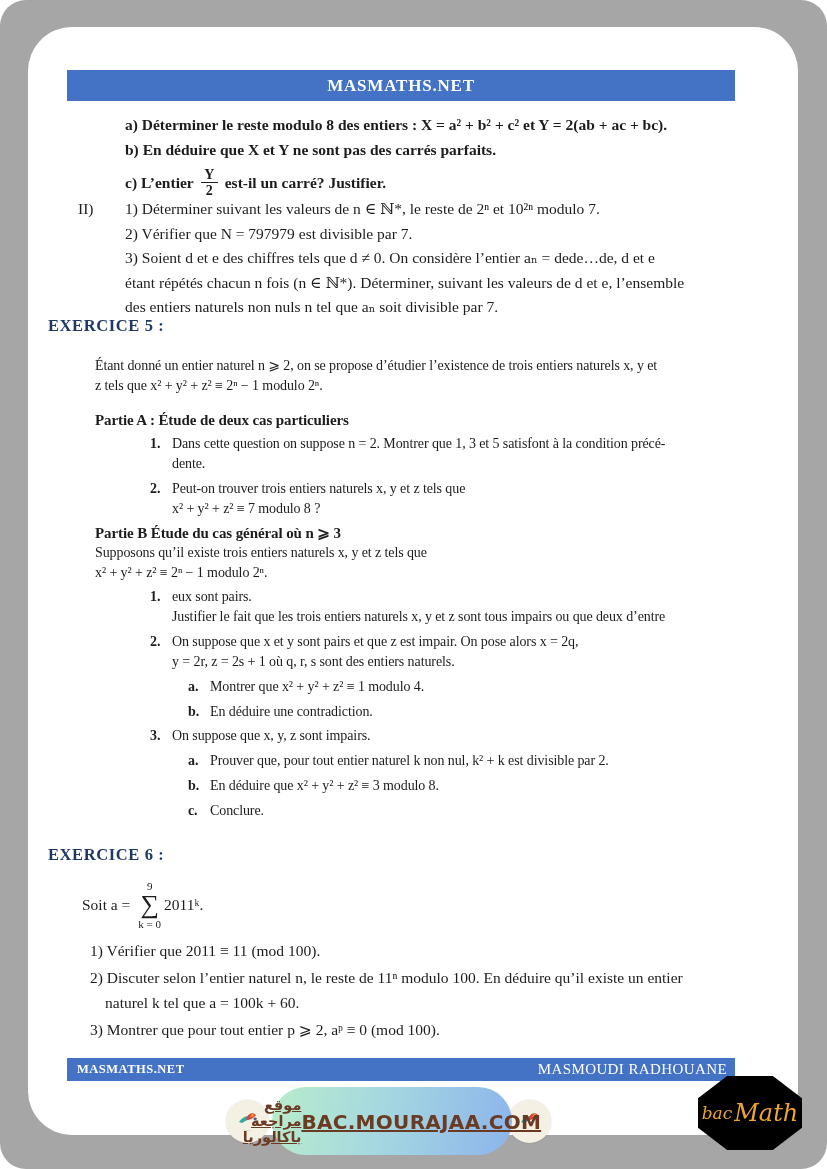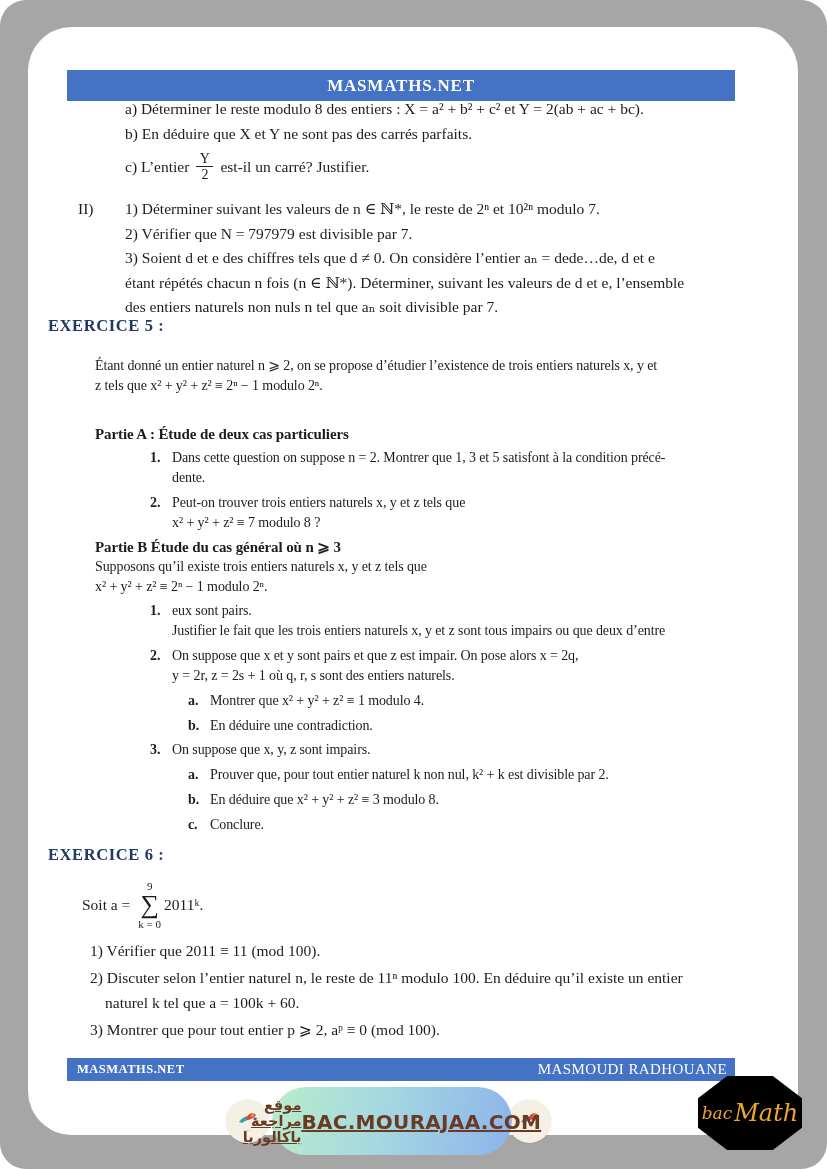--- a/index.html
+++ b/index.html
@@ -19,35 +19,35 @@
   .header-bar .title { color:#ffffff; font-size:17px; letter-spacing:.8px; font-weight:bold; }
   .footer-bar { position:absolute; left:67px; top:1058px; width:668px; height:23px;
     background:#4472c4; z-index:3; display:flex; align-items:center; justify-content:space-between;
     padding:0 8px 0 10px; box-sizing:border-box; }
   .footer-bar .f-left { color:#fff; font-size:12.5px; font-weight:bold; letter-spacing:.5px; }
   .footer-bar .f-right { color:#fff; font-size:15px; letter-spacing:.4px; }
   
   .sec { position:absolute; z-index:2; }
   .line { white-space:nowrap; }
   
-  .sec-abc { left:125px; top:96px; font-size:15.5px; line-height:25px; }
+  .sec-abc { left:125px; top:112px; font-size:15.5px; line-height:25px;font-weight:bold; }
   .c-row { display:flex; align-items:center; height:40px; }
   .frac { display:inline-flex; flex-direction:column; align-items:center;
     margin:0 7px; font-size:14px; line-height:15px; }
   .frac .den { border-top:1.2px solid #222; padding:0 5px; }
   .sec-II { left:78px; top:197px; font-size:15.5px; line-height:24.5px; }
   .sec-II .row { display:flex; }
   .sec-II .roman { width:47px; flex:0 0 47px; }
   
   .ex-heading { position:absolute; left:48px; z-index:2; color:#1f3864;
     font-weight:bold; font-size:16.5px; letter-spacing:.6px; }
   
   .ex5 { left:95px; top:356px; font-size:14px; line-height:20px; letter-spacing:-0.1px; }
   .part-title { font-weight:bold; font-size:15px; }
-  .pa-title { margin-top:28px; }
+  .pa-title { margin-top:14px; }
   .pb-title { margin-top:4px; }
   .item { display:flex; margin-top:4px; }
   .item + .item { margin-top:5px; }
   .item .inum { flex:0 0 22px; margin-left:55px; font-weight:bold; }
   .sub { display:flex; margin-top:5px; }
   .sub .iletter { flex:0 0 22px; margin-left:93px; font-weight:bold; }
   
   .ex6-sum { left:82px; top:880px; font-size:15.5px; display:flex; align-items:center; }
   .sigma-stack { display:inline-flex; flex-direction:column; align-items:center;
     margin:0 3px 0 8px; line-height:1; }

